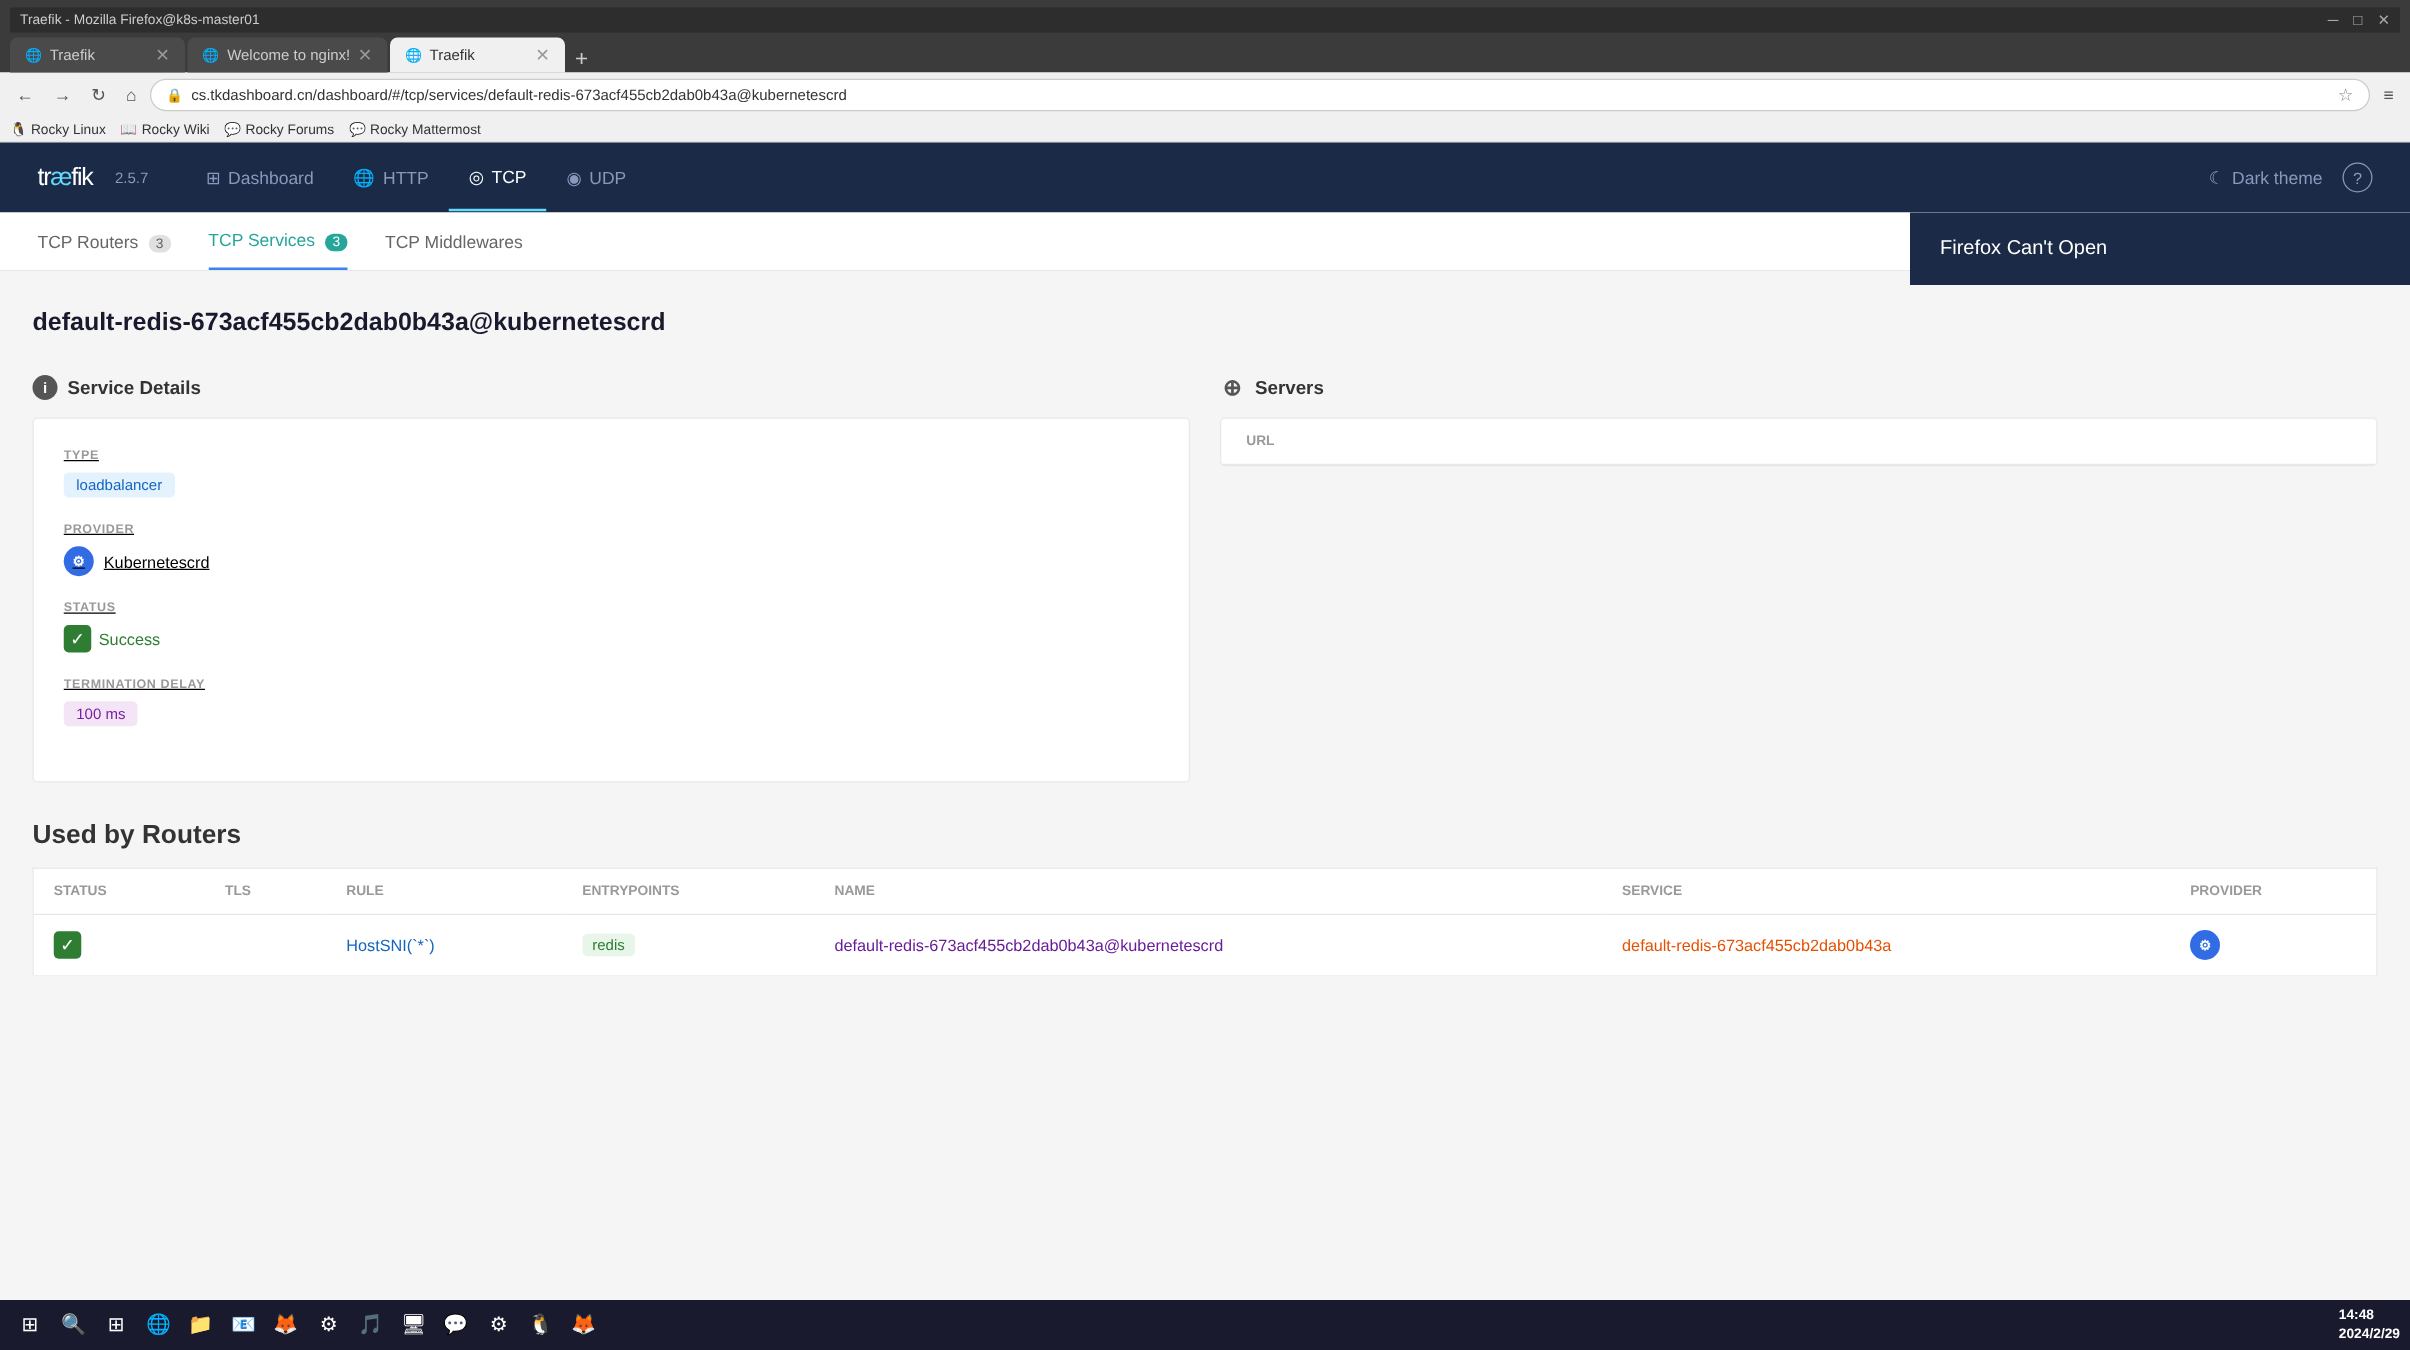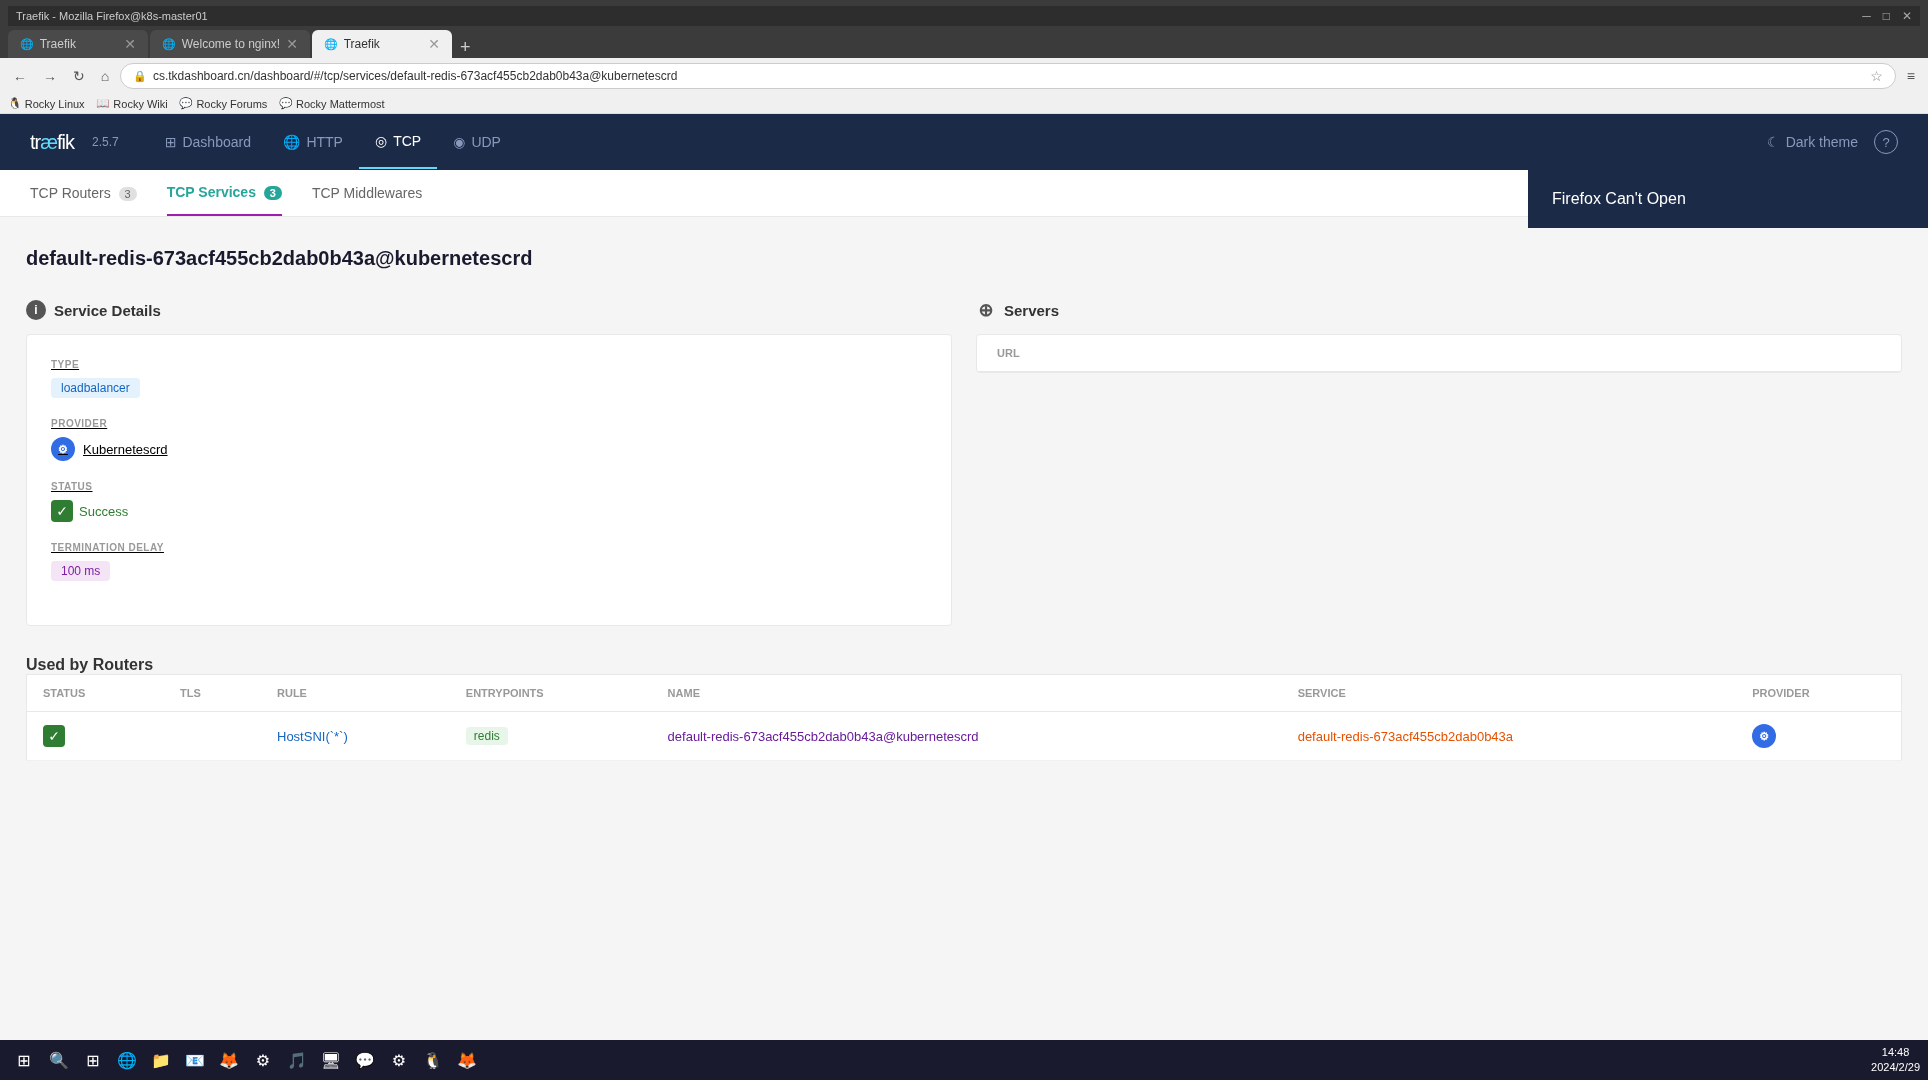--- a/index.html
+++ b/index.html
@@ -194,22 +194,22 @@
     .sub-nav-link {
       padding: 14px 0;
       margin-right: 30px;
       color: #666;
       cursor: pointer;
       font-size: 14px;
       text-decoration: none;
     }
     .sub-nav-link.active {
       color: #26a69a;
-      border-bottom: 2px solid #a21caf;
-      font-weight: 700;
+      border-bottom: 2px solid #3b82f6;
+      font-weight: 400;
     }
     .sub-nav-badge {
       background: #e0e0e0;
       color: #666;
       border-radius: 10px;
       padding: 1px 6px;
       font-size: 11px;
       margin-left: 4px;
     }
     .sub-nav-link.active .sub-nav-badge {
@@ -351,23 +351,24 @@
       padding: 4px 10px;
       border-radius: 4px;
       font-size: 12px;
     }
 
     
     .routers-section {
       margin-top: 10px;
     }
     .routers-section-title {
-      font-size: 16px;
+      font-size: 21px;
       font-weight: 600;
       color: #333;
+      margin-bottom: 14px;
     }
     .routers-table {
       background: white;
       border: 1px solid #e8e8e8;
       border-radius: 4px;
       width: 100%;
       border-collapse: collapse;
     }
     .routers-table th {
       text-align: left;
@@ -446,21 +447,21 @@
       border-radius: 4px;
     }
     .taskbar-right {
       margin-left: auto;
       display: flex;
       align-items: center;
       gap: 8px;
       color: white;
       font-size: 11px;
     }
-    .taskbar-time { text-align: center; line-height: 1.4; }
+    .taskbar-time { text-align: left; line-height: 1.4; font-weight: bold; }
 
     
     .traefik-wrapper {
       position: relative;
     }
   </style>
 </head>
 <body>
 
 <div class="browser-chrome">

